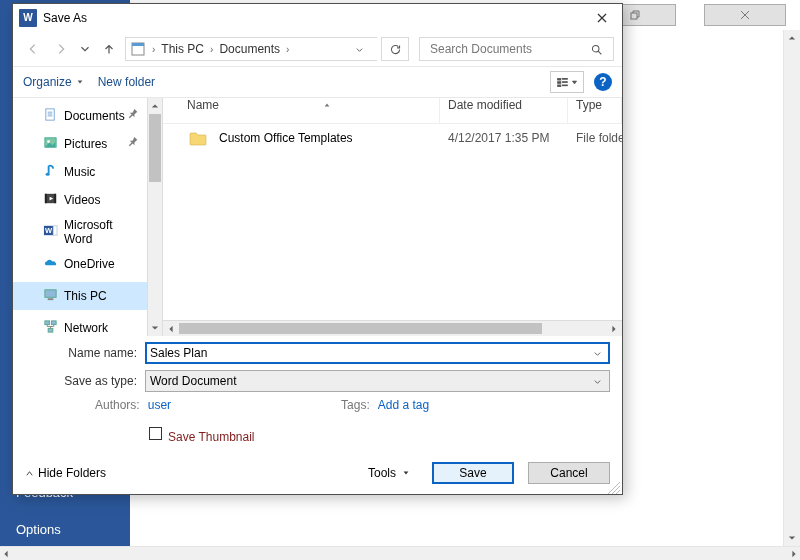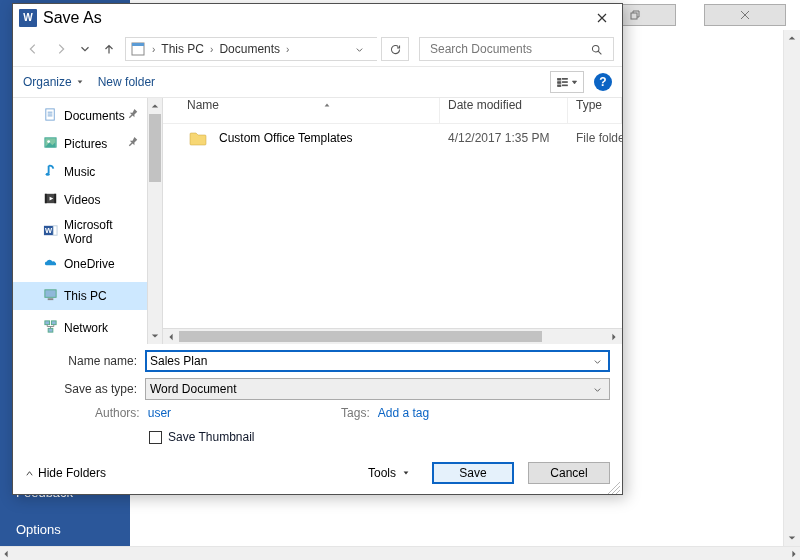--- a/index.html
+++ b/index.html
@@ -19,21 +19,21 @@
   .app-scrollbar-v .arrow.down { bottom: 0; }
   .app-scrollbar-v .arrow svg { width: 8px; height: 8px; fill: #606060; }
   .app-scrollbar-h { position: absolute; left: 0; right: 0; bottom: 0; height: 14px; background: #f0f0f0; border-top: 1px solid #e5e5e5; display: flex; justify-content: space-between; align-items: center; padding: 0 2px;}
   .app-scrollbar-h svg { width: 8px; height: 8px; fill: #606060; }
 
   
   .dialog { position: absolute; left: 12px; top: 3px; width: 611px; height: 492px; background: #fff; border: 1px solid #4f4f4f; box-shadow: 3px 3px 14px rgba(0,0,0,.25); display: flex; flex-direction: column; }
 
   .titlebar { height: 28px; display: flex; align-items: center; padding: 0 0 0 6px; border-bottom: 1px solid #fff; }
   .titlebar .appicon { width: 18px; height: 18px; background: #2b579a; display: flex; align-items: center; justify-content: center; color: #fff; font-size: 10px; font-weight: bold; border-radius: 1px; margin-right: 6px; }
-  .titlebar .title { font-size: 16px; }
+  .titlebar .title { font-size: 12px; }
   .titlebar .spacer { flex: 1; }
   .titlebar .close { width: 40px; height: 26px; display: flex; align-items: center; justify-content: center; }
   .titlebar .close svg { width: 10px; height: 10px; stroke: #333; stroke-width: 1.2; }
 
   .navrow { height: 34px; display: flex; align-items: center; padding: 0 8px; gap: 4px; font-size: 12px; }
   .navarrow { width: 24px; height: 24px; display: flex; align-items: center; justify-content: center; }
   .navarrow svg { width: 14px; height: 14px; stroke: #b0b0b0; fill: none; stroke-width: 1.4; }
   .navarrow.enabled svg { stroke: #555; }
   .breadcrumb { flex: 1; height: 24px; border: 1px solid #d9d9d9; display: flex; align-items: center; padding: 0 4px; gap: 2px; border-right:none;}
   .bc-icon { width: 16px; height: 16px; display: flex; align-items: center; justify-content: center; }
@@ -94,21 +94,21 @@
   .formrow .control input { flex:1; border:none; outline:none; font-size:12px; }
   .formrow .control.typefield { background:#eee; border:1px solid #aaa; }
   .formrow .control .dd { width:16px; display:flex; align-items:center; justify-content:center;}
   .formrow .control .dd svg{width:9px;height:9px;stroke:#555;fill:none;}
   .metarow { display:flex; gap:40px; padding-left:70px; margin:6px 0 10px 0; }
   .metarow .pair { display:flex; gap:8px; }
   .metarow .k { color:#777; }
   .metarow .v { color:#0b64c4; }
   .thumbrow { padding-left:124px; margin-bottom:12px; display:flex; align-items:center; gap:6px;}
   .thumbrow .chk { width:13px; height:13px; border:1px solid #333; }
-  .thumbrow span { color:#0f172a; }
+  .thumbrow span { color:#7f1d1d;margin-top:8px; }
 
   .actions { display:flex; align-items:center; padding:6px 12px 10px 12px; gap:14px; font-size:12px; }
   .hidefolders { display:flex; align-items:center; gap:4px; }
   .hidefolders svg { width:9px;height:9px; stroke:#333; fill:none;}
   .actions .spacer { flex:1;}
   .tools { display:flex; align-items:center; gap:6px; margin-right:8px;}
   .tools svg{ width:8px;height:8px; fill:#333;}
   .btn { width:82px; height:22px; border:1px solid #adadad; background:#e1e1e1; display:flex; align-items:center; justify-content:center; }
   .btn.default { border:1px solid #0b64c4; box-shadow:0 0 0 1px #0b64c4 inset; background:#e5f1fb;}
   .resize-grip { position:absolute; right:2px; bottom:2px; width:12px; height:12px; }

